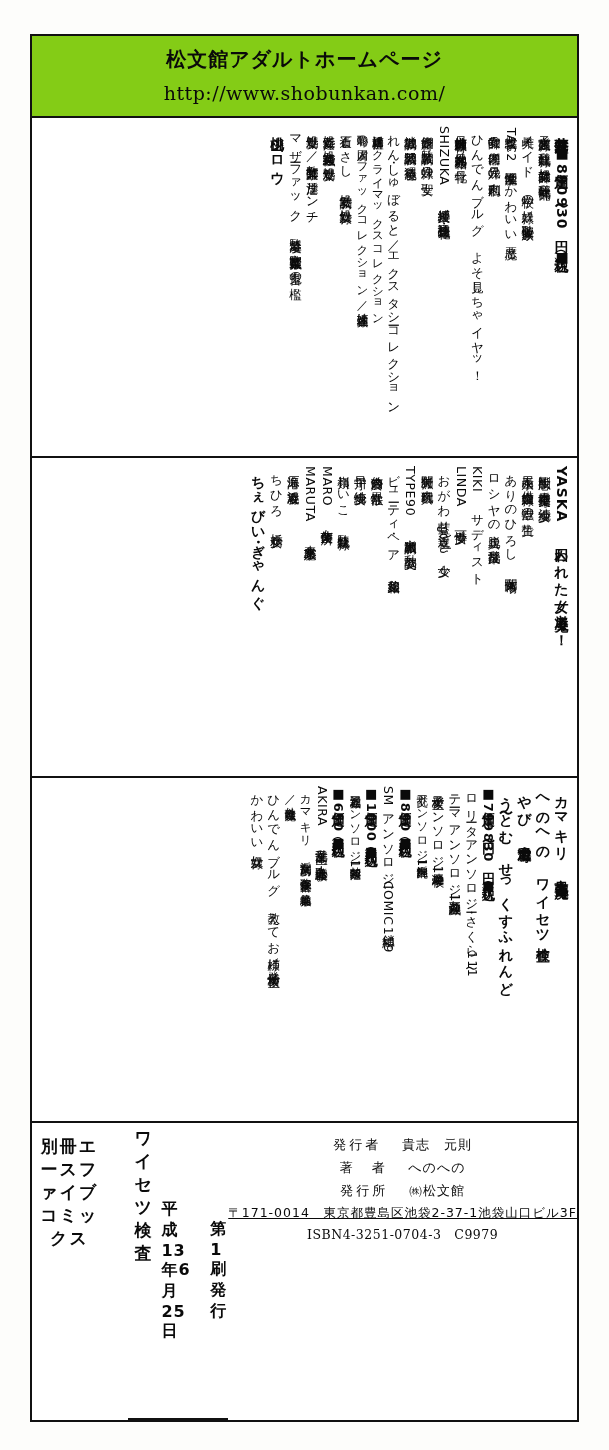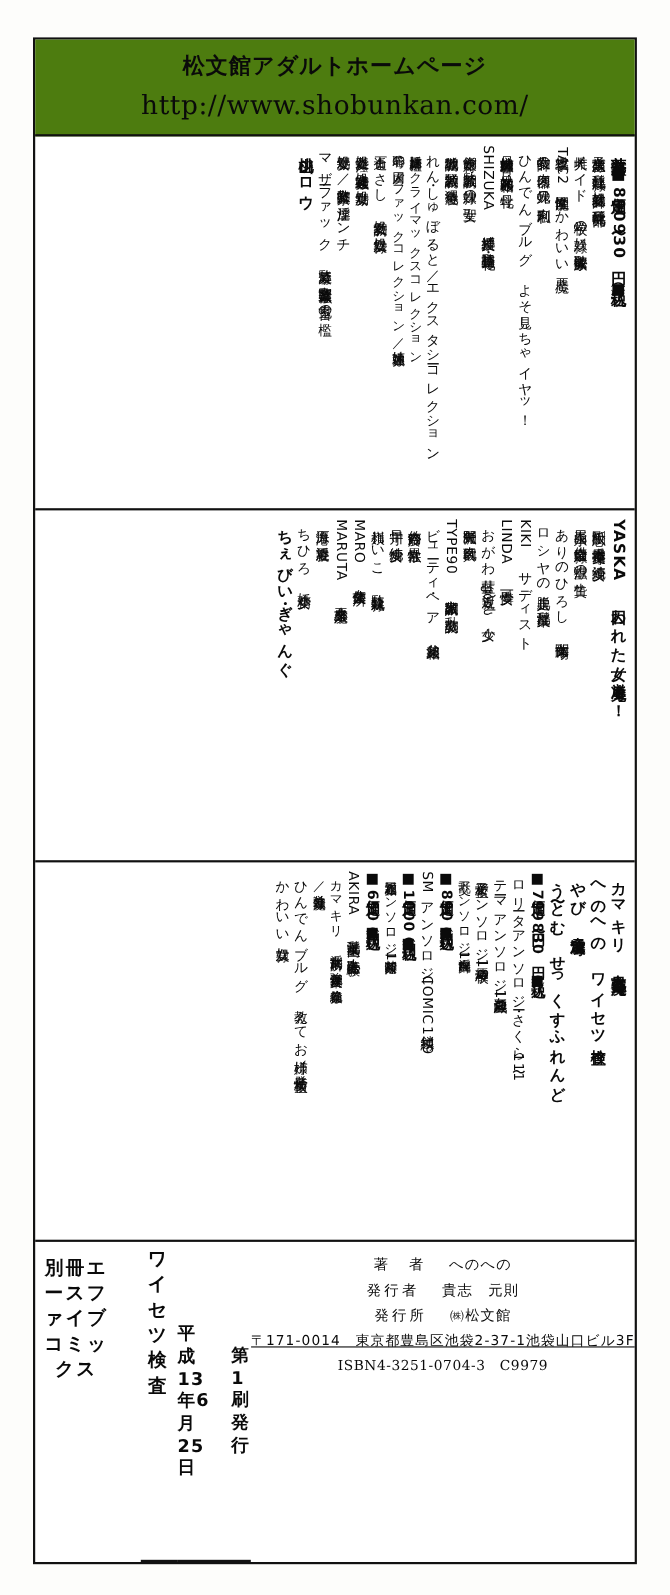--- a/index.html
+++ b/index.html
@@ -19,32 +19,32 @@
   .frame{
     border:2px solid #111;
     box-sizing:border-box;
     width:100%;height:100%;
     display:flex;flex-direction:column;
     background:#fff;
   }
 
   
   .header{
-    background:#4d7c0f;
+    background:#84cc16;
     border-bottom:2px solid #111;
     padding:10px 0 12px 0;
     text-align:center;
   }
   .header .h1{
     font-size:20px;font-weight:bold;letter-spacing:1px;
     margin-bottom:9px;
   }
   .header .h2{
     font-family:"DejaVu Serif","Liberation Serif",serif;
-    font-size:24px;letter-spacing:0.5px;
+    font-size:19px;letter-spacing:0.5px;
   }
 
   
   .vblock{
     border-bottom:2px solid #111;
     box-sizing:border-box;
     padding:8px 6px 8px 6px;
     display:flex;
     flex-direction:row-reverse;        
     justify-content:flex-start;
@@ -193,28 +193,28 @@
 
     <div class="colophon">
       <div class="colo-title">別冊エースファイブコミックス</div>
       <div class="colo-sub">ワイセツ検査</div>
       <div class="colo-date">
         <span>平成13年6月25日</span>
         <span>第1刷発行</span>
       </div>
       <div class="colo-body">
         <div class="row">
+          <span class="lbl">発行者</span>
+          &nbsp;&nbsp;
+          <span>貴志　元則</span>
+        </div>
+        <div class="row">
           <span class="lbl">著　者</span>
           &nbsp;&nbsp;
           <span>へのへの</span>
-        </div>
-        <div class="row">
-          <span class="lbl">発行者</span>
-          &nbsp;&nbsp;
-          <span>貴志　元則</span>
         </div>
         <div class="row">
           <span class="lbl">発行所</span>
           &nbsp;&nbsp;
           <span>㈱松文館</span>
         </div>
         <div class="row addr">〒171-0014　東京都豊島区池袋2-37-1池袋山口ビル3F</div>
         <div class="row mono">ISBN4-3251-0704-3　C9979</div>
       </div>
     </div>

